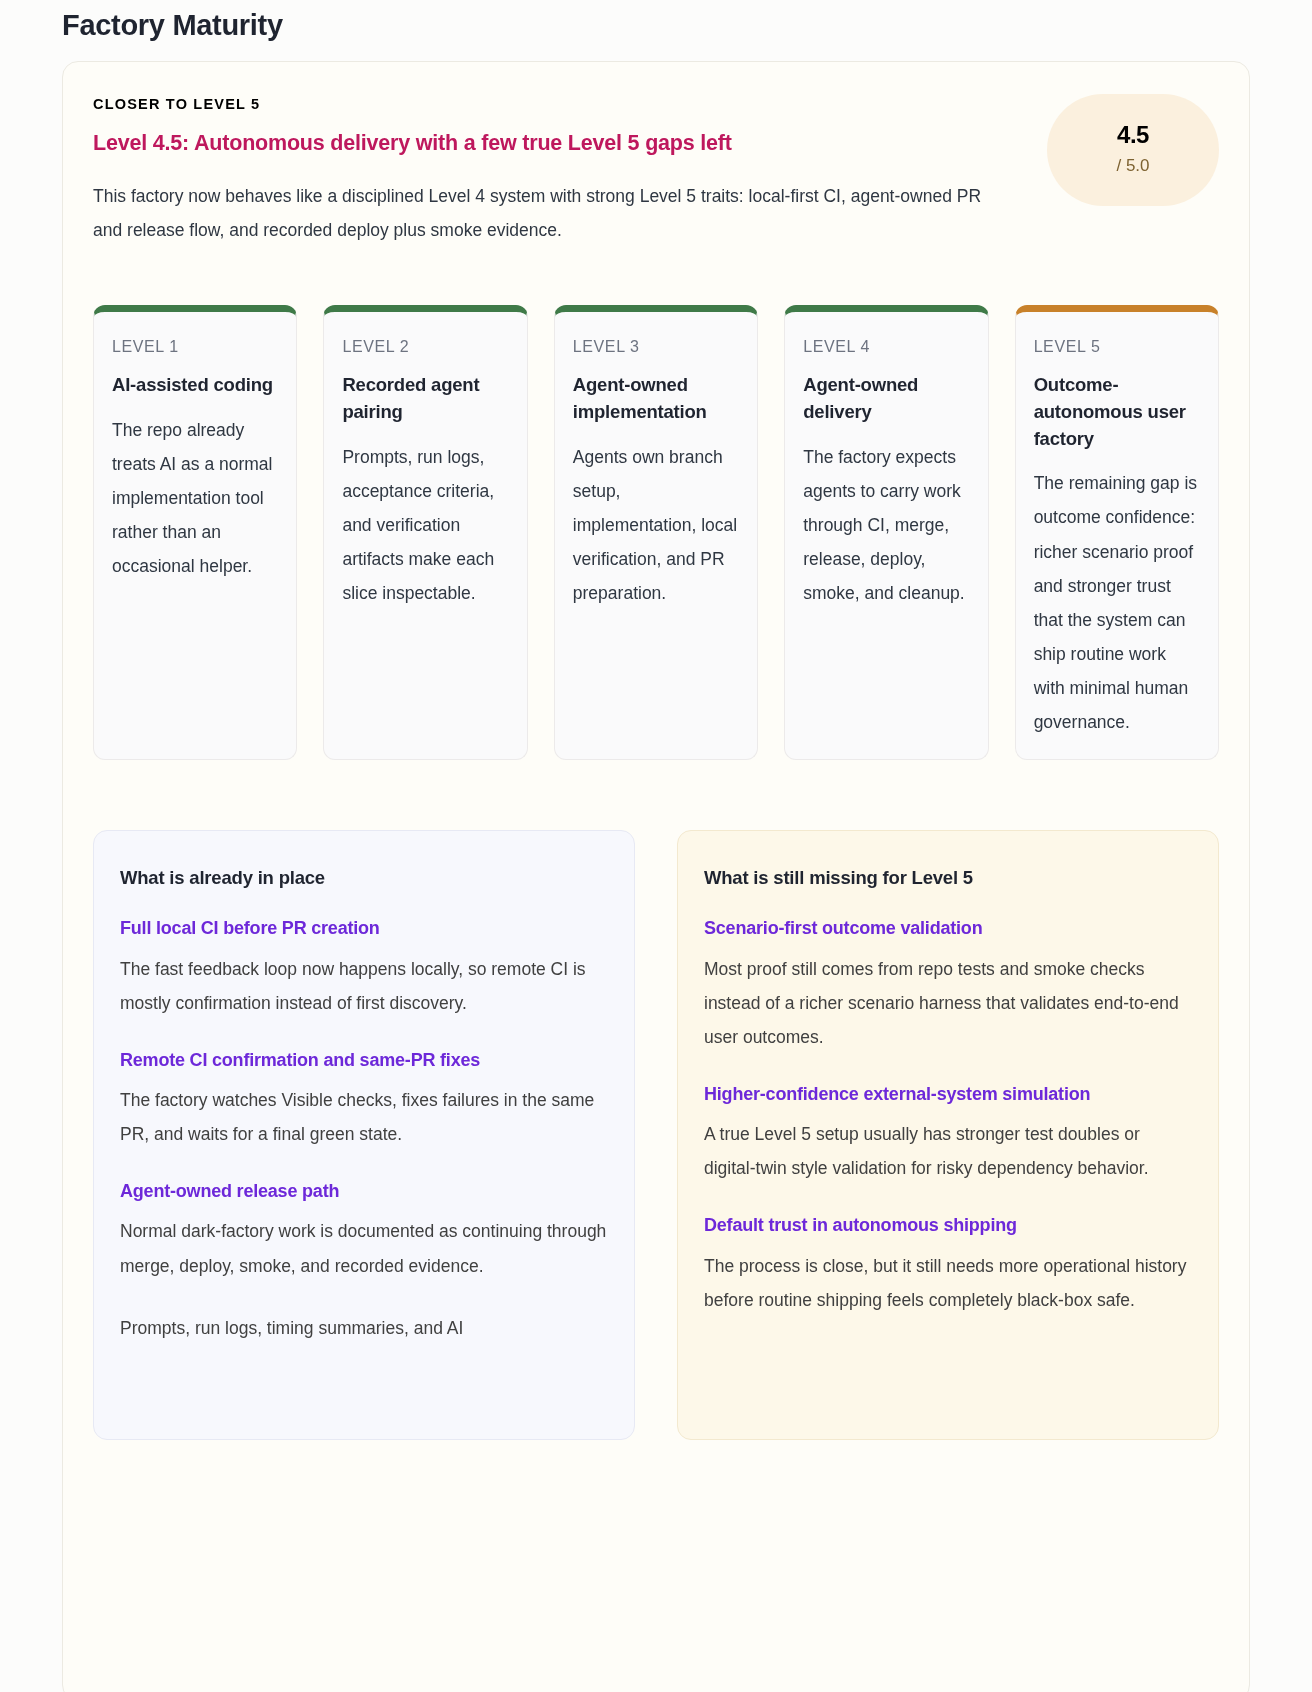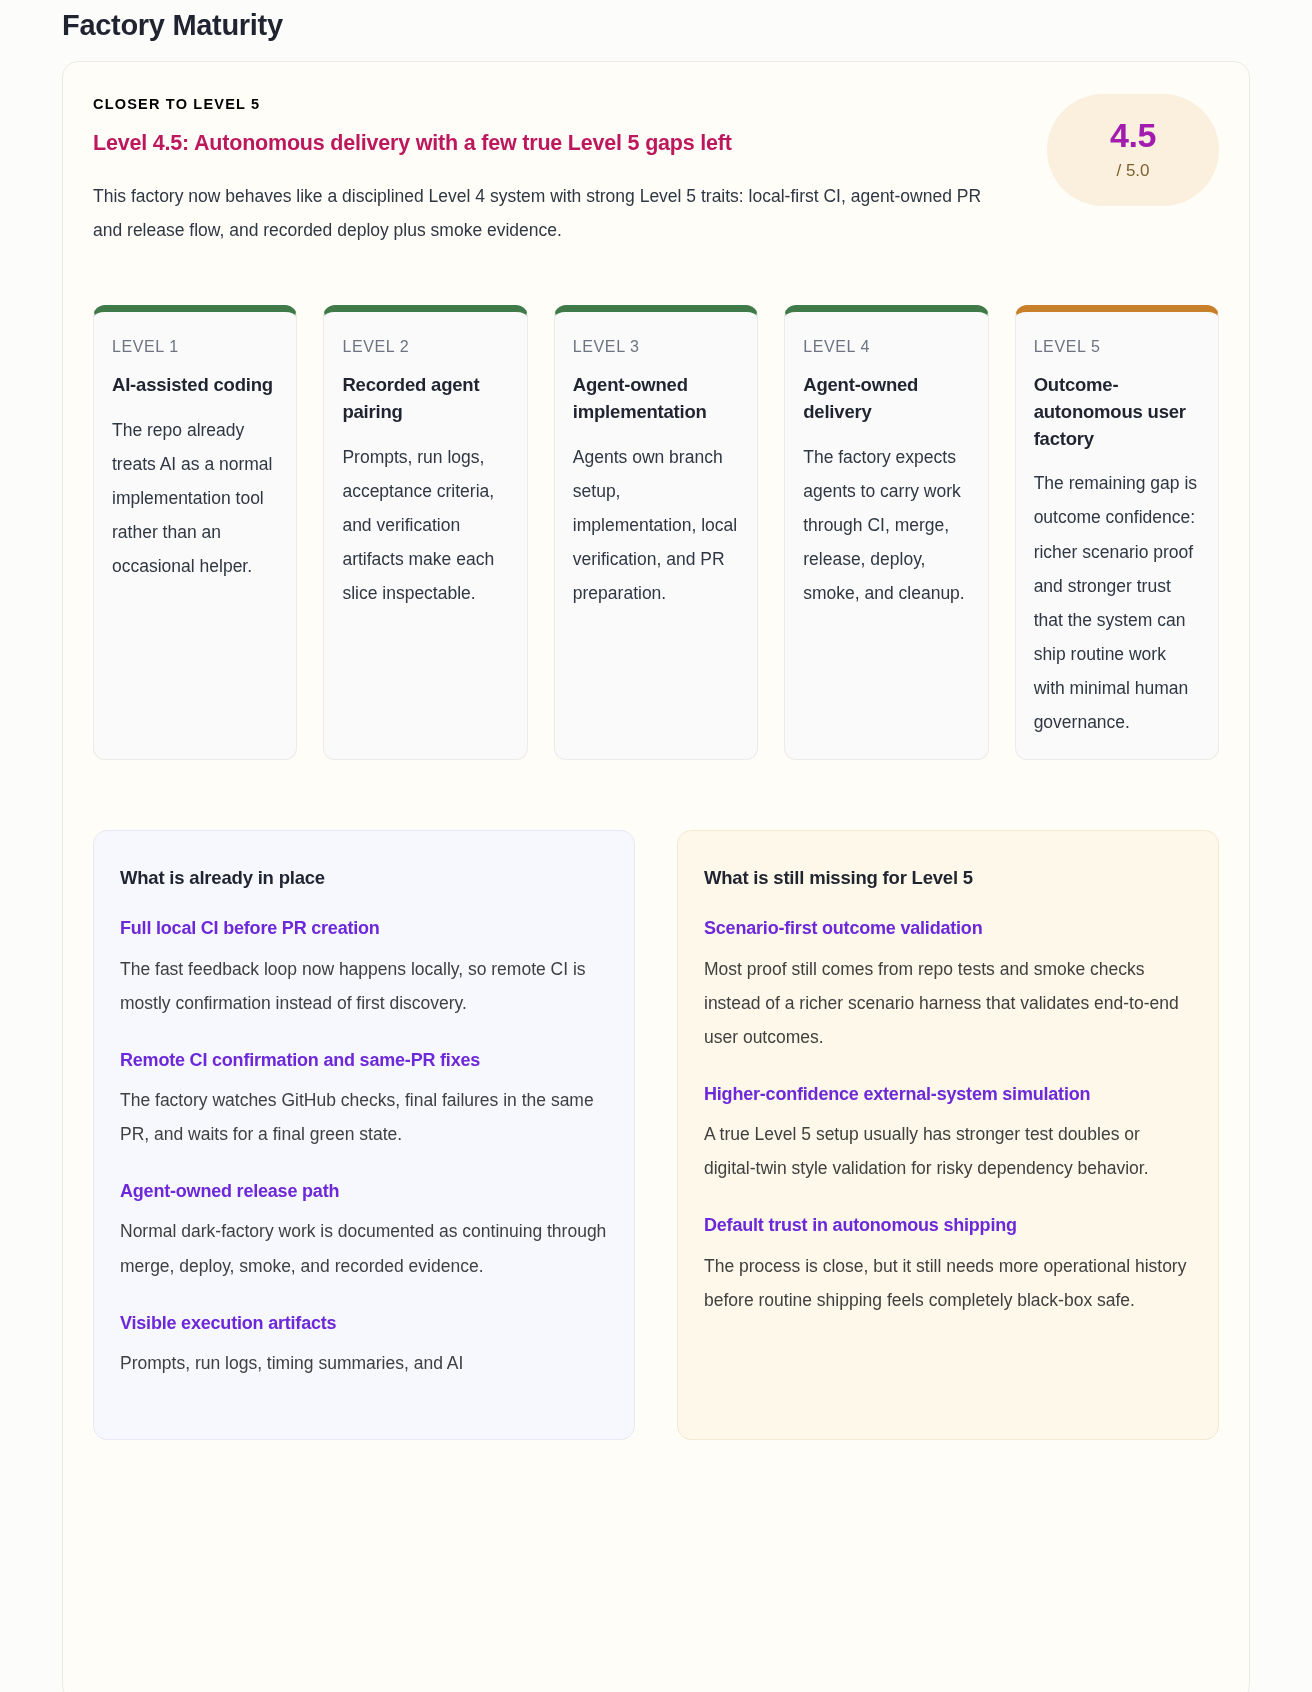--- a/index.html
+++ b/index.html
@@ -81,23 +81,23 @@
     width: 172px;
     height: 112px;
     border-radius: 56px;
     background: #fbf0de;
     display: flex;
     flex-direction: column;
     align-items: center;
     justify-content: center;
   }
   .score-value {
-    font-size: 34px;
-    font-weight: bold;
-    color: #a21caf;
+    font-size: 24px;
+    font-weight: bold;
+    color: #000000;
     line-height: 1;
     letter-spacing: -0.5px;
   }
   .score-out-of {
     font-size: 17px;
     color: #7d6231;
     margin-top: 9px;
   }
 
   
@@ -248,30 +248,29 @@
       <div class="panel panel-in-place">
         <div class="panel-title">What is already in place</div>
 
         <div class="item">
           <div class="item-title">Full local CI before PR creation</div>
           <div class="item-body">The fast feedback loop now happens locally, so remote CI is mostly confirmation instead of first discovery.</div>
         </div>
 
         <div class="item">
           <div class="item-title">Remote CI confirmation and same-PR fixes</div>
-          <div class="item-body">The factory watches GitHub checks, final failures in the same PR, and waits for a final green state.</div>
+          <div class="item-body">The factory watches Visible checks, fixes failures in the same PR, and waits for a final green state.</div>
         </div>
 
         <div class="item">
           <div class="item-title">Agent-owned release path</div>
           <div class="item-body">Normal dark-factory work is documented as continuing through merge, deploy, smoke, and recorded evidence.</div>
         </div>
 
         <div class="item">
-          <div class="item-title">Visible execution artifacts</div>
           <div class="item-body">Prompts, run logs, timing summaries, and AI</div>
         </div>
       </div>
 
       <div class="panel panel-missing">
         <div class="panel-title">What is still missing for Level 5</div>
 
         <div class="item">
           <div class="item-title">Scenario-first outcome validation</div>
           <div class="item-body">Most proof still comes from repo tests and smoke checks instead of a richer scenario harness that validates end-to-end user outcomes.</div>

